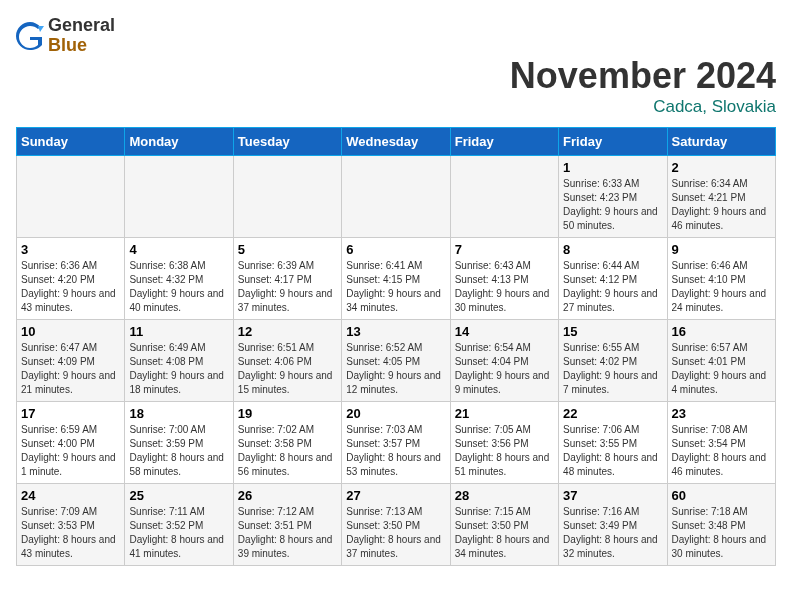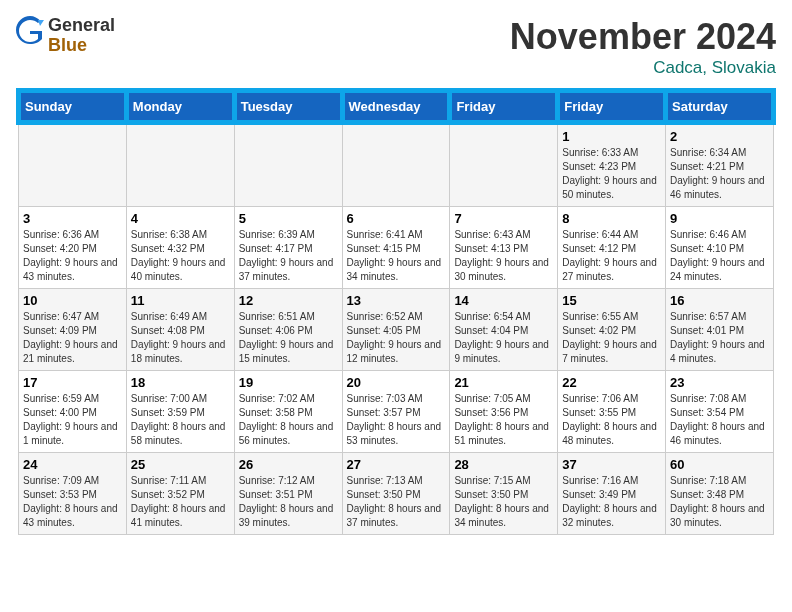--- a/index.html
+++ b/index.html
@@ -11,21 +11,21 @@
       padding: 16px;
     }
     .header {
       display: flex;
       justify-content: space-between;
       align-items: flex-start;
       margin-bottom: 10px;
     }
     .logo {
       display: flex;
-      align-items: flex-start;
+      align-items: center;
     }
     .logo-text {
       display: flex;
       flex-direction: column;
       font-size: 18px;
       font-weight: bold;
       line-height: 1.1;
     }
     .logo-general { color: #333; }
     .logo-blue { color: #a16207; }
@@ -34,38 +34,39 @@
       height: 28px;
       margin-right: 4px;
     }
     .title-block {
       text-align: right;
     }
     .month-title {
       font-size: 36px;
       font-weight: bold;
       color: #333;
+      margin-top: 39px;
     }
     .location {
       font-size: 17px;
       color: #0f766e;
     }
     table {
       width: 100%;
       border-collapse: collapse;
       font-size: 11px;
     }
     thead tr th {
       background-color: #1565c0;
       color: #fff;
       padding: 6px 4px;
       text-align: left;
       font-size: 13px;
       font-weight: bold;
-      border: 5px solid #0ea5e9;
+      border: 1px solid #0ea5e9;
     }
     tbody tr td {
       border: 1px solid #ccc;
       vertical-align: top;
       padding: 4px;
       min-height: 80px;
       width: calc(100% / 7);
     }
     tbody tr:nth-child(odd) td {
       background-color: #f5f5f5;

